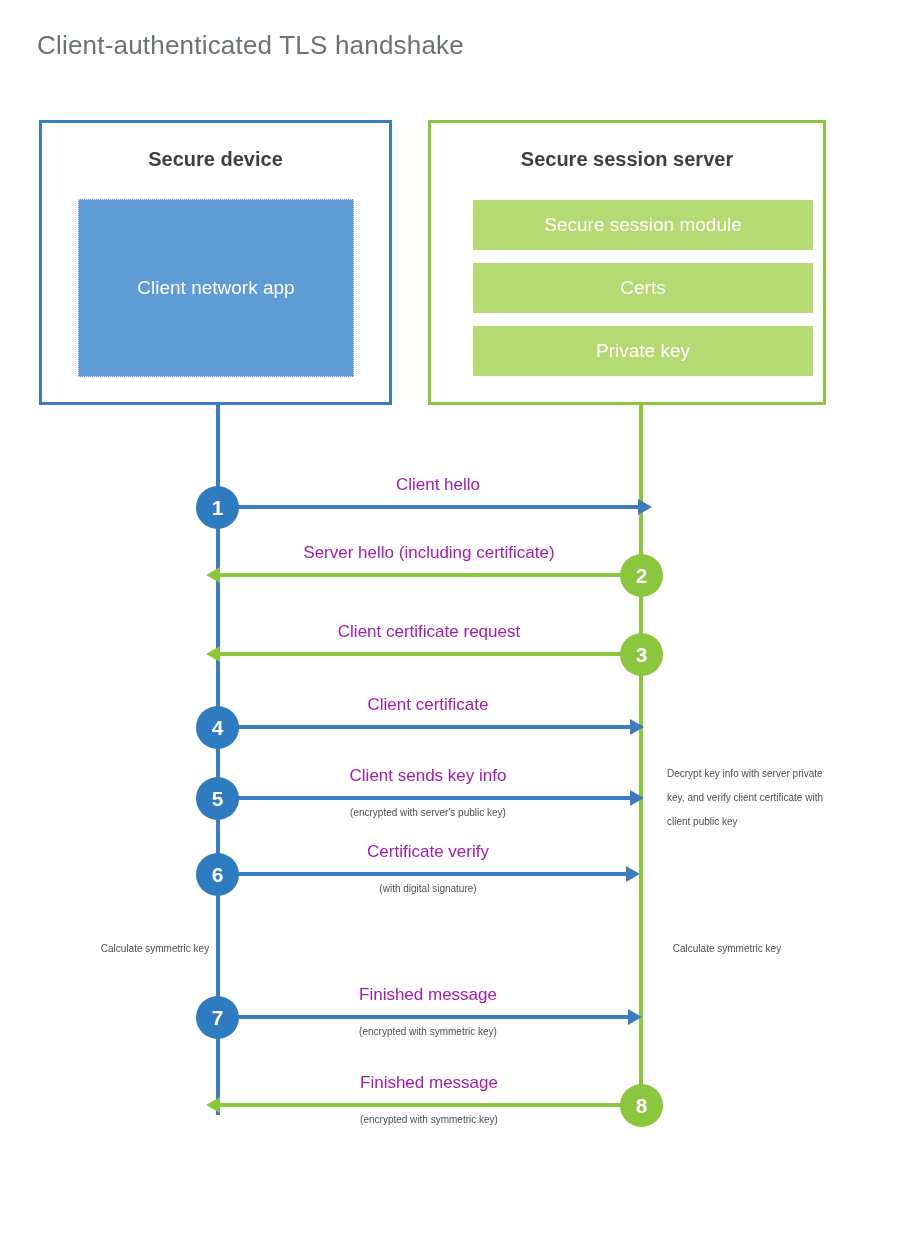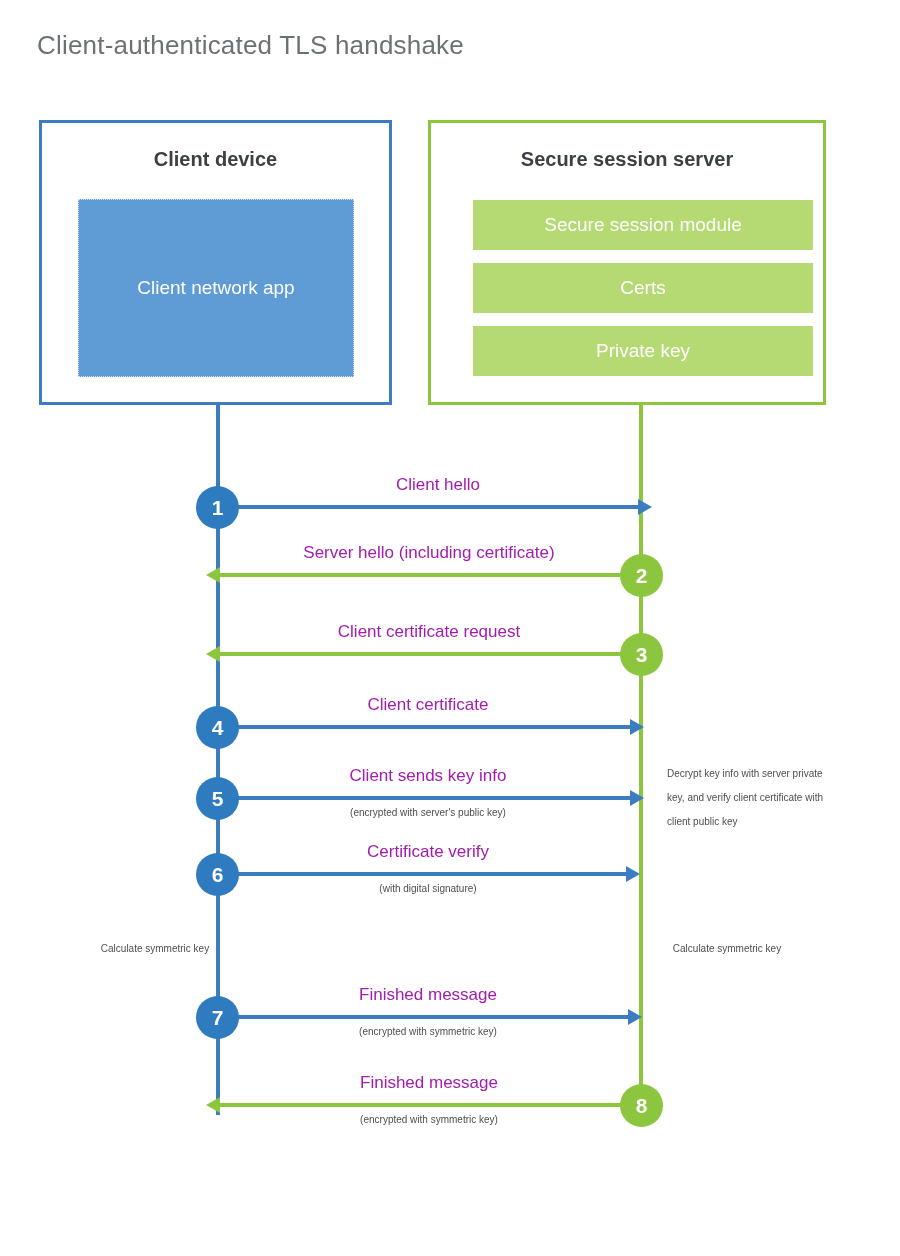--- a/index.html
+++ b/index.html
@@ -201,21 +201,21 @@
     width: 130px;
     text-align: center;
   }
 </style>
 </head>
 <body>
 
 <div id="diagram-title">Client-authenticated TLS handshake</div>
 
 <div id="client-device-box" class="entity-box">
-  <div class="entity-title">Client device</div>
+  <div class="entity-title">Secure device</div>
   <div id="client-app-block">Client network app</div>
 </div>
 
 <div id="server-box" class="entity-box">
   <div class="entity-title">Secure session server</div>
   <div id="server-bar-1" class="server-bar">Certs</div>
   <div id="server-bar-0" class="server-bar">Secure session module</div>
   <div id="server-bar-2" class="server-bar">Private key</div>
 </div>
 

